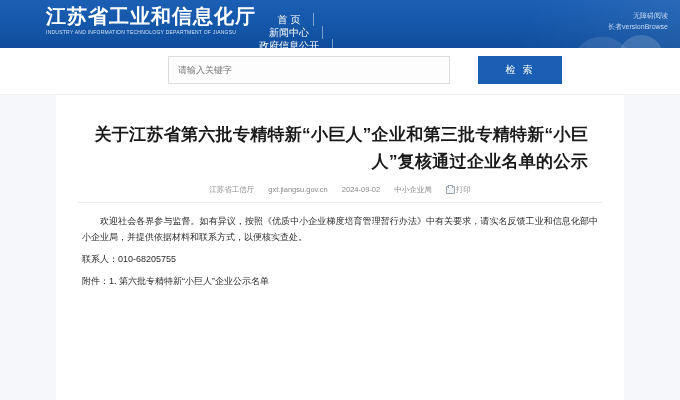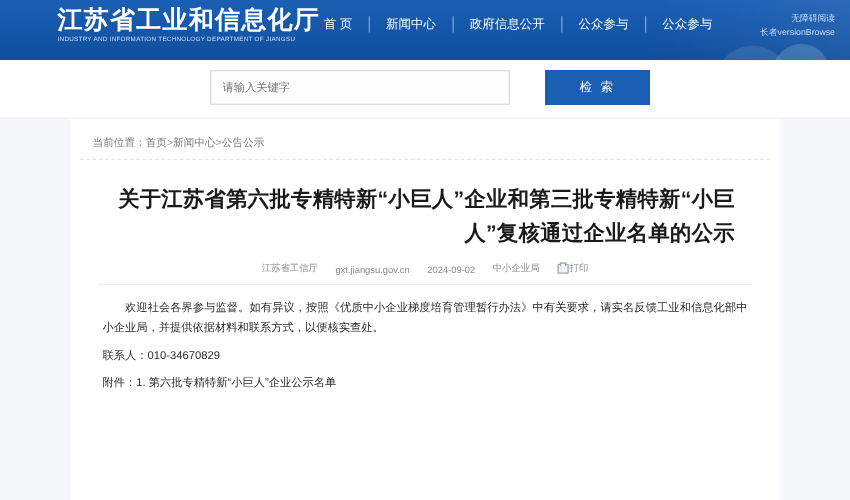--- a/index.html
+++ b/index.html
@@ -62,20 +62,21 @@
     margin-top: 2px;
     white-space: nowrap;
   }
   .nav {
     position: absolute;
     left: 246px;
     top: 13px;
     display: flex;
     align-items: center;
     gap: 0;
+    flex-direction: column;
   }
   .nav a {
     color: #ffffff;
     font-size: 10px;
     text-decoration: none;
     padding: 0 13px;
     line-height: 13px;
     white-space: nowrap;
     border-right: 1px solid rgba(255,255,255,0.45);
   }
@@ -102,21 +103,21 @@
     border-bottom: 1px solid #f0f0f0;
   }
   .search-wrap {
     position: absolute;
     left: 168px;
     top: 8px;
     display: flex;
     align-items: center;
   }
   .search-input {
-    width: 240px;
+    width: 282px;
     height: 28px;
     box-sizing: border-box;
     border: 1px solid #dcdcdc;
     background: #fdfdfd;
     font-size: 9px;
     color: #9a9a9a;
     padding: 0 9px;
     outline: none;
     font-family: "Liberation Sans", sans-serif;
   }
@@ -161,21 +162,21 @@
     line-height: 27px;
     font-weight: bold;
     color: #1a1a1a;
     padding: 18px 36px 10px 36px;
     letter-spacing: 0.3px;
   }
 
   .meta {
     display: flex;
     justify-content: center;
-    align-items: flex-end;
+    align-items: flex-start;
     gap: 14px;
     font-size: 7.5px;
     color: #8a8a8a;
     padding-bottom: 7px;
   }
   .meta .printer {
     display: inline-flex;
     align-items: center;
     gap: 1px;
   }
@@ -265,43 +266,40 @@
   <div class="searchband">
     <div class="search-wrap">
       <input class="search-input" type="text" placeholder="请输入关键字" style="">
       <button class="search-btn">检 索</button>
     </div>
   </div>
 
   <div class="content">
     <div class="card">
 
-      <div class="crumb">
-        <span>当前位置：</span><span>首页</span><span class="sep">&gt;</span><span>新闻中心</span><span class="sep">&gt;</span><span>公告公示</span>
-      </div>
 
       <div class="title">关于江苏省第六批专精特新“小巨人”企业和第三批专精特新“小巨人”复核通过企业名单的公示</div>
 
       <div class="meta">
         <span>江苏省工信厅</span>
         <span>gxt.jiangsu.gov.cn</span>
         <span>2024-09-02</span>
         <span>中小企业局</span>
         <span class="printer">
           <span class="printer-icon"></span>
           <span>打印</span>
         </span>
       </div>
 
 
       <div class="divider"></div>
 
       <div class="body-text">
         <p>欢迎社会各界参与监督。如有异议，按照《优质中小企业梯度培育管理暂行办法》中有关要求，请实名反馈工业和信息化部中小企业局，并提供依据材料和联系方式，以便核实查处。</p>
-        <p class="noindent">联系人：010-34670829</p>
+        <p class="noindent">联系人：010-68205755</p>
         <p class="noindent attach-head">附件：1. 第六批专精特新“小巨人”企业公示名单</p>
 
       </div>
 
     </div>
   </div>
 
 </div>
 
 </body></html>

